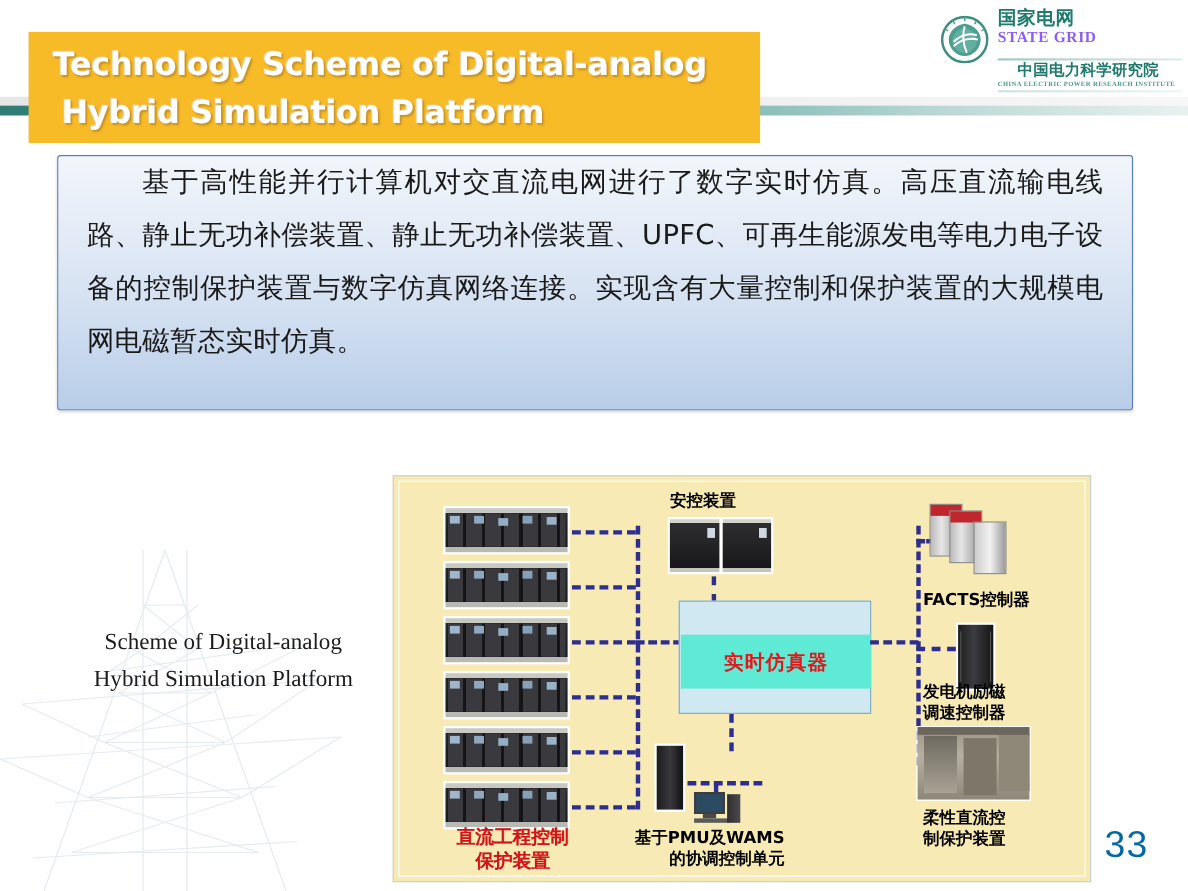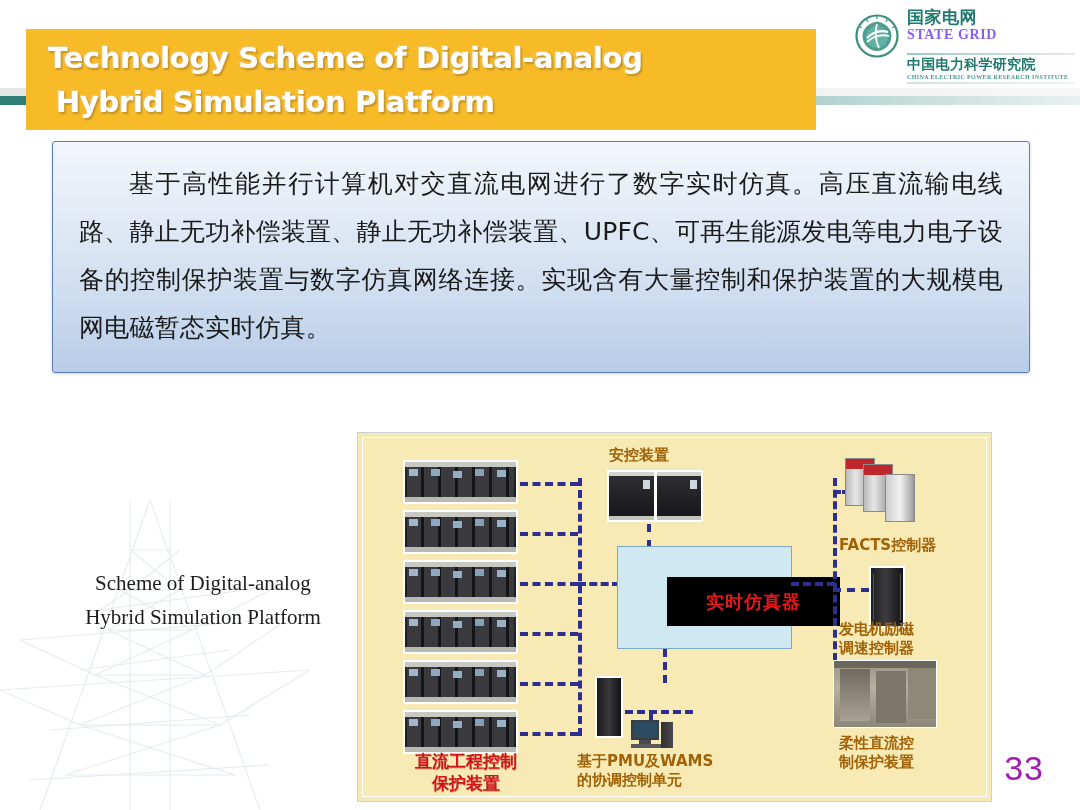--- a/index.html
+++ b/index.html
@@ -36,21 +36,21 @@
     position: absolute;
     left: 0; top: 88px;
     width: 1080px; height: 8px;
     background: linear-gradient(to right, #e6e6e6 0%, #efefef 60%, #f7f7f7 100%);
   }
 
   
   #title-banner {
     position: absolute;
     left: 26px; top: 29px;
-    width: 790px; height: 101px;
+    width: 665px; height: 101px;
     background: #f8bb28;
     box-sizing: border-box;
     padding: 7px 0 0 22px;
   }
   .title-line {
     color: #ffffff;
     font-family: "DejaVu Sans", sans-serif;
     font-size: 29px;
     font-weight: bold;
     letter-spacing: -0.3px;
@@ -106,20 +106,21 @@
     left: 52px; top: 48px;
   }
   .logo-cn-2 {
     color: #1f7a6d;
     font-family: Liberation Serif, serif;
     font-size: 14px;
     font-weight: bold;
     letter-spacing: 0.3px;
     line-height: 17px;
     white-space: nowrap;
+    margin-left: 18px;
   }
   .logo-en-2 {
     color: #49998d;
     font-family: "Liberation Serif", serif;
     font-size: 6px;
     font-weight: bold;
     letter-spacing: 0.4px;
     line-height: 8px;
     white-space: nowrap;
   }
@@ -133,21 +134,21 @@
   
   #text-box {
     position: absolute;
     left: 52px; top: 141px;
     width: 978px; height: 232px;
     box-sizing: border-box;
     border: 1.5px solid #5b7fb5;
     border-radius: 3px;
     background: linear-gradient(to bottom, #f2f6fb 0%, #e6edf7 25%, #d3e0f1 60%, #b8cde8 100%);
     box-shadow: 0 1px 3px rgba(0,0,0,0.18);
-    padding: 18px 26px 10px 26px;
+    padding: 0 26px 10px 26px;
   }
   #body-paragraph {
     color: #1a1a1a;
     font-family: "DejaVu Sans", sans-serif;
     font-size: 25px;
     line-height: 48px;
     text-indent: 50px;
     text-align: justify;
     letter-spacing: 0.2px;
   }
@@ -222,43 +223,43 @@
     left: 254px; top: 108px;
     width: 175px; height: 103px;
     background: #cfe8f2;
     border: 1px solid #7fa8c4;
     box-sizing: border-box;
   }
   #sim-inner {
     position: absolute;
     left: 1px; top: 30px;
     width: 173px; height: 49px;
-    background: #000000;
+    background: #5eead4;
     display: flex;
     align-items: center;
     justify-content: center;
-    margin-left: 48px;
   }
   #sim-label {
     color: #e8161a;
     font-family: "DejaVu Sans", sans-serif;
     font-size: 18px;
     font-weight: bold;
     letter-spacing: 1px;
   }
 
   
   .dlabel {
     position: absolute;
-    color: #a16207;
+    color: #000000;
     font-family: "DejaVu Sans", sans-serif;
     font-size: 15px;
     font-weight: bold;
     line-height: 19px;
     white-space: pre-line;
+    text-align: right;
   }
   .dlabel.red {
     color: #d01418;
     font-size: 17px;
     line-height: 22px;
     text-align: center;
     text-shadow: 0.5px 0.5px 0 rgba(120,0,0,0.3);
   }
 
   
@@ -407,21 +408,21 @@
   .dash-v {
     position: absolute;
     width: 0;
     border-left: 4px dashed #2d2e8f;
   }
 
   
   #page-number {
     position: absolute;
     right: 36px; bottom: 22px;
-    color: #a21caf;
+    color: #0369a1;
     font-family: "Liberation Sans", sans-serif;
     font-size: 34px;
     letter-spacing: 1px;
   }
 </style>
 </head>
 <body>
 
 <div id="slide">
 

